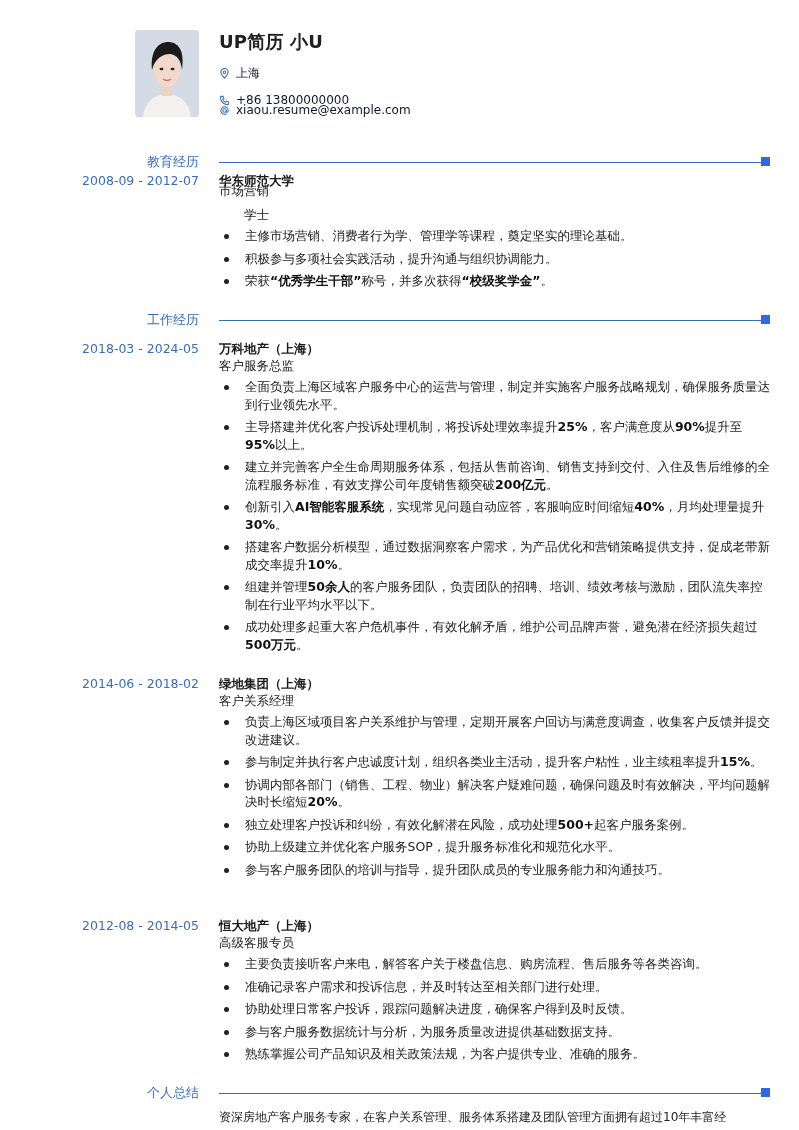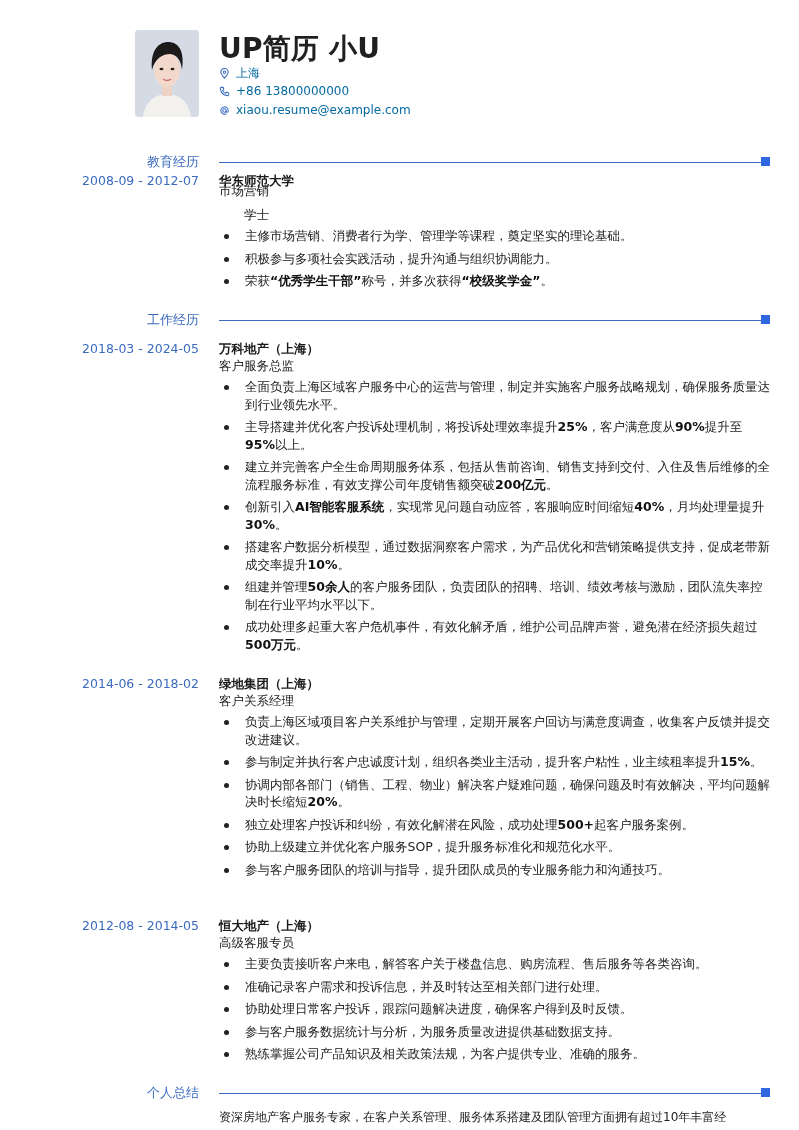--- a/index.html
+++ b/index.html
@@ -7,22 +7,22 @@
     width: 799px; height: 1130px; overflow: hidden; position: relative;
     font-family: "DejaVu Sans", "Liberation Sans", sans-serif;
     color: #1f1f1f;
   }
   .header { position: absolute; left: 135px; top: 30px; height: 88px; }
   .photo {
     position: absolute; left: 0; top: 0; width: 64px; height: 87px;
     border-radius: 4px; overflow: hidden;
     background: linear-gradient(180deg, #c9d0dc 0%, #dfe3ea 100%);
   }
-  .name { position: absolute; left: 84px; top: 0px; font-size: 28px; font-weight: 600; color: #202020; white-space: nowrap; letter-spacing: 0.2px; }
-  .info-row { position: absolute; left: 84px; display: flex; align-items: center; white-space: nowrap; font-size: 12px; color: #0369a1; }
+  .name { position: absolute; left: 84px; top: 0px; font-size: 18px; font-weight: 600; color: #202020; white-space: nowrap; letter-spacing: 0.2px; }
+  .info-row { position: absolute; left: 84px; display: flex; align-items: center; white-space: nowrap; font-size: 12px; color: #0f172a; }
   .info-row svg { width: 11px; height: 11px; margin-right: 6px; flex: none; }
 
   .section-head { position: absolute; left: 0; width: 799px; height: 20px; }
   .section-title { position: absolute; right: 600px; top: 1px; font-size: 13px; color: #3a6bbf; white-space: nowrap; }
   .section-rule { position: absolute; left: 219px; right: 37px; top: 10px; height: 1px; background: #3a6bbf; }
   .section-square { position: absolute; right: 29px; top: 5px; width: 9px; height: 9px; background: #2f68e0; }
 
   .entry { position: absolute; left: 0; width: 799px; }
   .entry-date { position: absolute; right: 600px; top: 0; font-size: 12.5px; color: #3a6bbf; white-space: nowrap; }
   .entry-org { position: absolute; left: 219px; top: 0; font-size: 12.5px; font-weight: 700; color: #1a1a1a; white-space: nowrap; }
@@ -50,21 +50,21 @@
     </svg>
   </div>
   <div class="name">UP简历 小U</div>
   <div class="info-row" style="top:35px;">
     <svg viewBox="0 0 12 12">
         <path d="M6 11 C3 7.5 2 6 2 4.5 A4 4 0 0 1 10 4.5 C10 6 9 7.5 6 11 Z" fill="none" stroke="#3a6bbf" stroke-width="1.2"></path>
         <circle cx="6" cy="4.6" r="1.4" fill="none" stroke="#3a6bbf" stroke-width="1.1"></circle>
       </svg>
     <span>上海</span>
   </div>
-  <div class="info-row" style="top:54px;text-align:right;">
+  <div class="info-row" style="top:63px;text-align:right;">
     <svg viewBox="0 0 12 12">
         <path d="M2.5 1.5 L4.5 1.5 L5.3 3.8 L4 4.8 C4.8 6.5 5.6 7.3 7.2 8 L8.2 6.7 L10.5 7.5 L10.5 9.5 C10.5 10.2 9.9 10.6 9.2 10.5 C5 10 2 7 1.5 2.8 C1.4 2.1 1.8 1.5 2.5 1.5 Z" fill="none" stroke="#3a6bbf" stroke-width="1.1"></path>
       </svg>
     <span>+86 13800000000</span>
   </div>
   <div class="info-row" style="top:73px;">
     <svg viewBox="0 0 12 12">
         <circle cx="6" cy="6" r="1.9" fill="none" stroke="#3a6bbf" stroke-width="1.1"></circle>
         <path d="M7.9 6 L7.9 7 C7.9 8.2 10 8.2 10 6.5 L10 6 A4 4 0 1 0 8 9.5" fill="none" stroke="#3a6bbf" stroke-width="1.1"></path>
       </svg>

